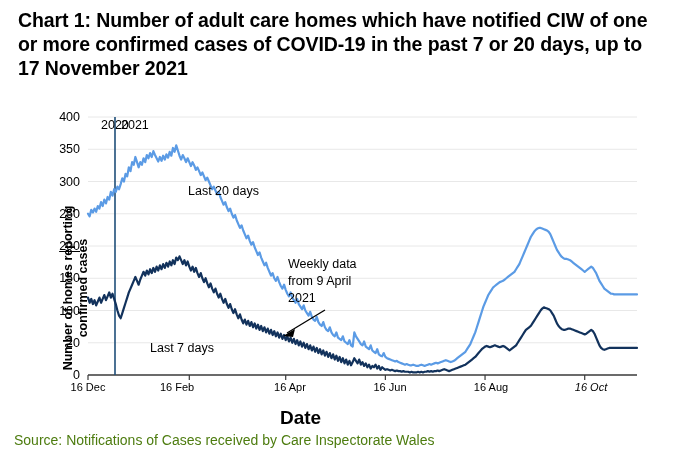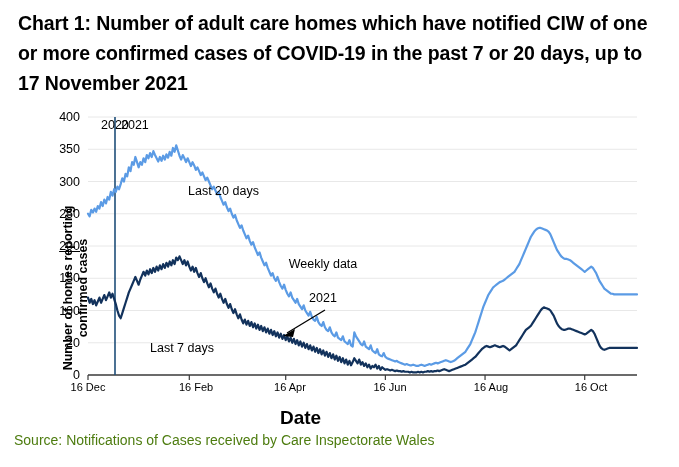--- a/index.html
+++ b/index.html
@@ -9,21 +9,21 @@
     font-family:"Liberation Sans", sans-serif;
     color:#000000;
     overflow:hidden;
     position:relative;
   }
   #chart-title{
     position:absolute;
     left:18px; top:8px; width:650px;
     font-size:19.5px;
     font-weight:bold;
-    line-height:30px;
+    line-height:24px;
     letter-spacing:-0.1px;
     color:#000;
   }
   #figure{
     position:absolute;
     left:0; top:105px;
     width:679px; height:320px;
   }
   #source{
     position:absolute;
@@ -61,21 +61,21 @@
     color:#000;
     text-align:center;
     width:70px;
   }
   .annot{
     position:absolute;
     font-size:12.5px;
     color:#000;
     white-space:pre;
   }
-  .annot.center{text-align:center;}
+  .annot.center{text-align:left;margin-left:20px;}
   svg{display:block;}
 </style>
 </head>
 <body>
 
 <div id="chart-title">Chart 1: Number of adult care homes which have notified CIW of one or more confirmed cases of COVID-19 in the past 7 or 20 days, up to 17 November 2021</div>
 
 <div id="figure">
 
   <div class="axis-title-y">Number of homes reporting confirmed cases</div>
@@ -85,31 +85,32 @@
   <div class="ytick" style="left:40px; top:37.25px;">350</div>
   <div class="ytick" style="left:40px; top:69.5px;">300</div>
   <div class="ytick" style="left:40px; top:101.75px;">250</div>
   <div class="ytick" style="left:40px; top:134px;text-decoration:underline;">200</div>
   <div class="ytick" style="left:40px; top:166.25px;">150</div>
   <div class="ytick" style="left:40px; top:198.5px;">100</div>
   <div class="ytick" style="left:40px; top:230.75px;">20</div>
   <div class="ytick" style="left:40px; top:263px;">0</div>
 
   <div class="xtick" style="left:53px; top:276px;">16 Dec</div>
-  <div class="xtick" style="left:161px; top:276px;text-align:center;">16 Feb</div>
+  <div class="xtick" style="left:142px; top:276px;text-align:center;">16 Feb</div>
   <div class="xtick" style="left:255px; top:276px;">16 Apr</div>
   <div class="xtick" style="left:355px; top:276px;">16 Jun</div>
   <div class="xtick" style="left:456px; top:276px;">16 Aug</div>
-  <div class="xtick" style="left:556px; top:276px;">16 Oct</div>
+  <div class="xtick" style="left:556px; top:276px;font-style:italic;">16 Oct</div>
 
   <div class="annot" style="left:64px; top:13px;margin-left:37px;">2020</div>
   <div class="annot" style="left:121px; top:13px;">2021</div>
   <div class="annot" style="left:188px; top:79px;">Last 20 days</div>
   <div class="annot" style="left:117px; top:236px;padding-left:33px;">Last 7 days</div>
   <div class="annot center" style="left:268px; top:152px; width:110px;">Weekly data</div>
+  <div class="annot center" style="left:268px; top:169px; width:110px;">from 9 April</div>
   <div class="annot center" style="left:268px; top:186px; width:110px;">2021</div>
 
   <svg id="plot" width="679" height="320">
     <g id="gridlines">
         <line x1="88" x2="637" y1="270" y2="270" stroke="#3A3A3A" stroke-width="1.2"></line>
         <line x1="88" x2="637" y1="237.75" y2="237.75" stroke="#E8E8E8" stroke-width="1"></line>
         <line x1="88" x2="637" y1="205.5" y2="205.5" stroke="#E8E8E8" stroke-width="1"></line>
         <line x1="88" x2="637" y1="173.25" y2="173.25" stroke="#E8E8E8" stroke-width="1"></line>
         <line x1="88" x2="637" y1="141" y2="141" stroke="#E8E8E8" stroke-width="1"></line>
         <line x1="88" x2="637" y1="108.75" y2="108.75" stroke="#E8E8E8" stroke-width="1"></line>

